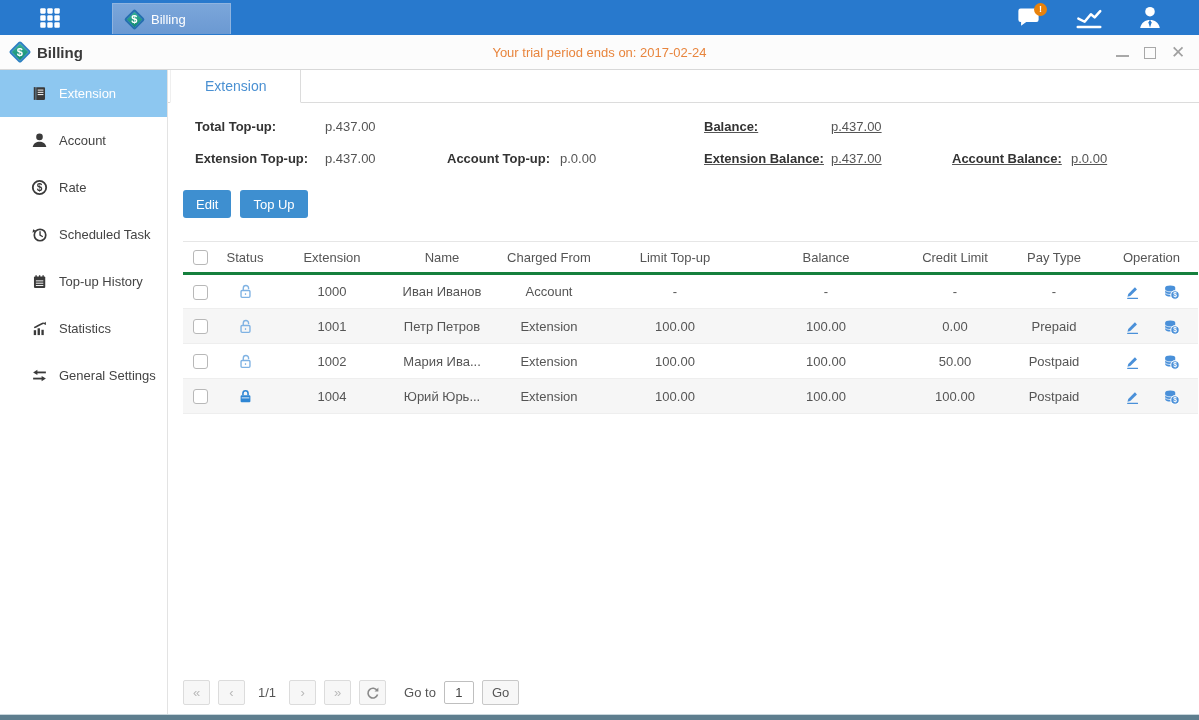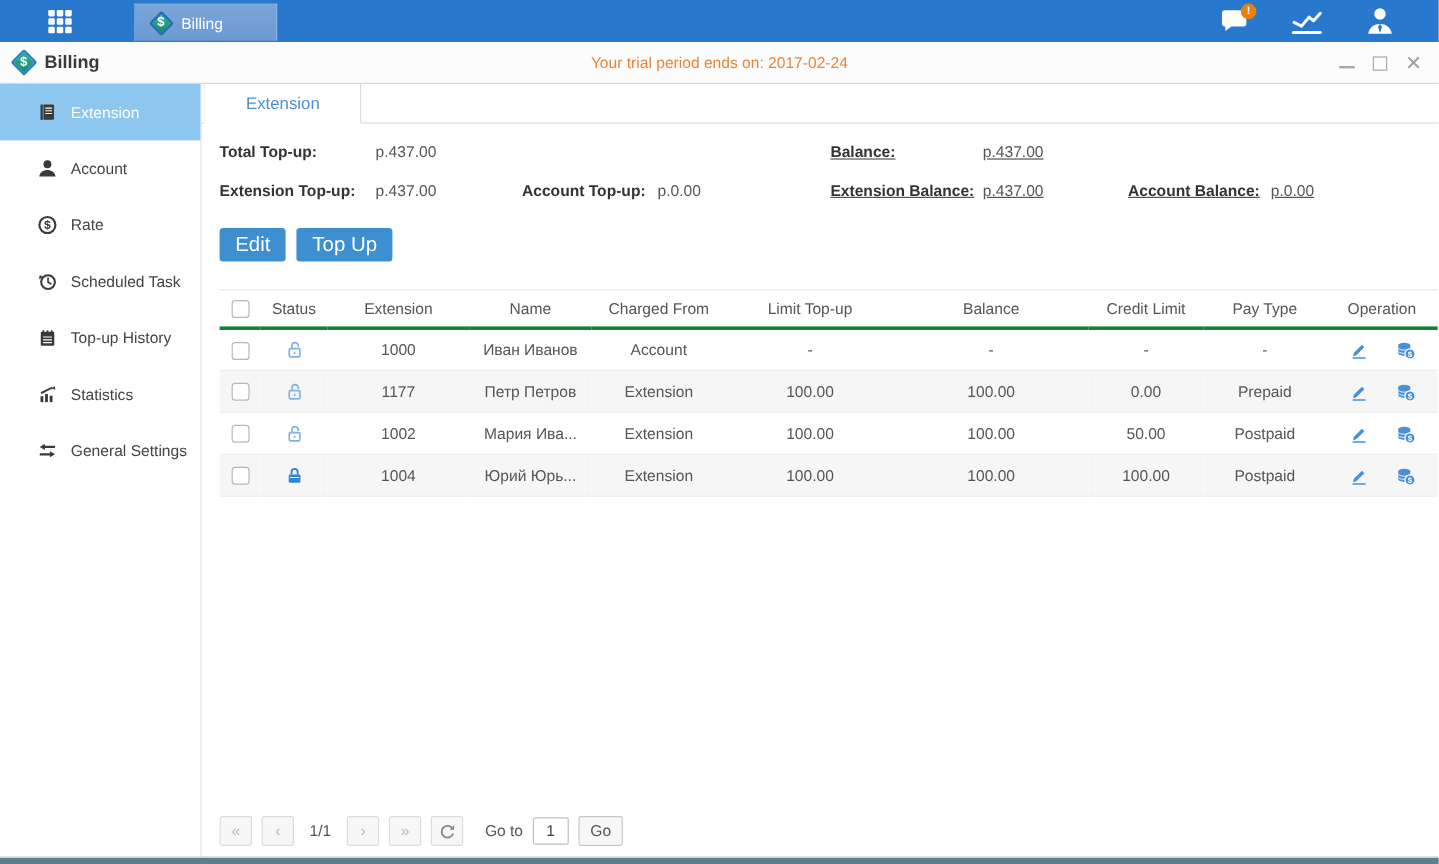--- a/index.html
+++ b/index.html
@@ -37,31 +37,31 @@
   .side-item .s-icon { width:17px; height:17px; color:#3A3A3A; flex-shrink:0; }
   .side-item.active { background:#8DC7F0; color:#fff; }
 
   .main { flex:1; display:flex; flex-direction:column; min-width:0; }
   .tabstrip { height:33px; border-bottom:1px solid #DCDCDC; display:flex; flex-shrink:0; padding-left:2px; }
   .tab { height:33px; margin-bottom:-1px; padding:0 34px; display:flex; align-items:center; background:#fff; border-right:1px solid #DCDCDC; border-left:1px solid #EFEFEF; border-bottom:1px solid #fff; color:#4A90D2; font-size:14px; cursor:pointer; }
 
   .content { flex:1; display:flex; flex-direction:column; padding:0 14px 0 15px; min-height:0; }
 
   
-  .summary { display:flex; padding-top:16px; }
+  .summary { display:flex; padding-top:16px;margin-left:12px; }
   .sum-col { width:509px; flex-shrink:0; }
   .sum-col:last-child { flex:1;text-decoration:underline; }
   .sum-row { display:grid; grid-template-columns:130px 122px 113px auto; align-items:center; margin-bottom:17px; }
   .sum-col:last-child .sum-row { grid-template-columns:127px 121px 119px auto; }
   .sum-label { font-weight:bold; color:#333; }
   .sum-value { color:#555; }
 
   
   .actions { display:flex; gap:9px; margin-top:7px; }
-  .btn-blue { background:#3E8FD0; color:#fff; border:none; border-radius:3px; height:28px; padding:0 13px; font-size:17px; font-family:inherit; cursor:pointer; }
+  .btn-blue { background:#3E8FD0; color:#fff; border:none; border-radius:3px; height:28px; padding:0 13px; font-size:13px; font-family:inherit; cursor:pointer; }
 
   
   table { width:100%; border-collapse:collapse; table-layout:fixed; margin-top:23px; }
   thead tr { border-top:1px solid #E6E6E6; border-bottom:3px solid #15803d; }
   th { height:32px; font-weight:normal; color:#555; font-size:13px; text-align:center; }
   td { height:35px; text-align:center; color:#555; font-size:13px; white-space:nowrap; overflow:hidden; }
   tbody tr { border-bottom:1px solid #EEEEEE; }
   tbody tr:nth-child(even) { background:#F6F6F6; }
   .cb { display:inline-block; width:15px; height:15px; border:1px solid #B8B8B8; border-radius:3px; background:#fff; vertical-align:middle; cursor:pointer; }
   .status-icon { width:17px; height:17px; vertical-align:middle; cursor:pointer; }
@@ -367,21 +367,21 @@
                       <use href="#topup-coins-icon"></use>
                     </svg>
               </div>
             </td>
           </tr>
               <tr>
             <td><span class="cb"></span></td>
             <td><svg class="status-icon st-unlocked">
                     <use href="#lock-open-icon"></use>
                   </svg></td>
-            <td>1177</td>
+            <td>1001</td>
             <td>Петр Петров</td>
             <td>Extension</td>
             <td>100.00</td>
             <td>100.00</td>
             <td>0.00</td>
             <td>Prepaid</td>
             <td>
               <div class="op-icons">
                 <svg class="op-btn">
                       <use href="#edit-pencil-icon"></use>

